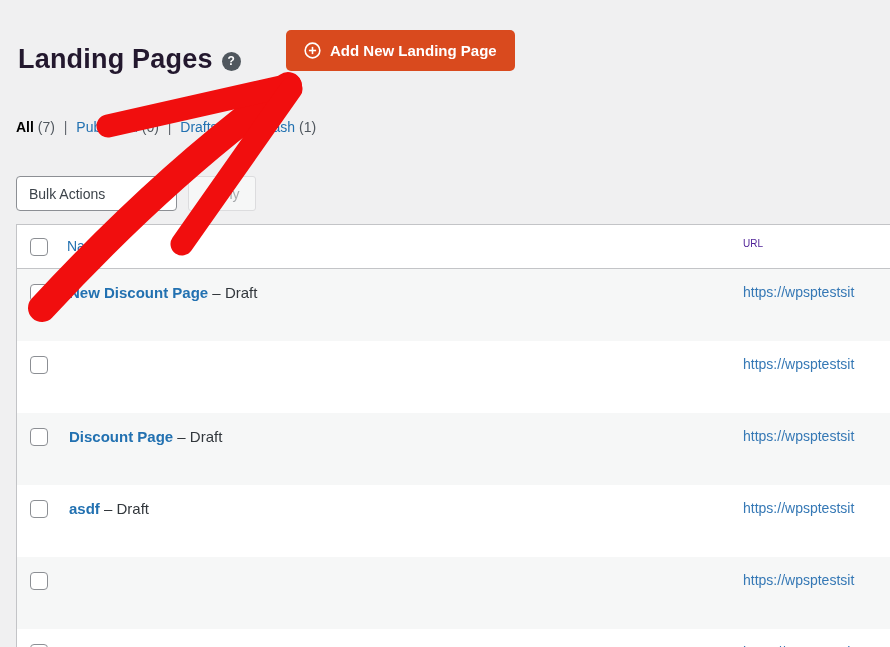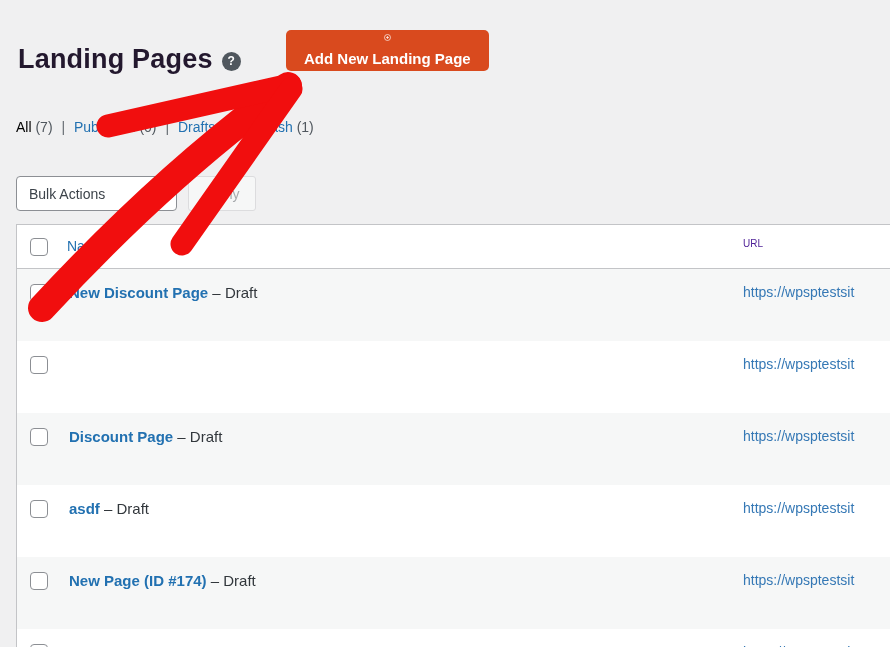--- a/index.html
+++ b/index.html
@@ -19,26 +19,26 @@
     width:19px; height:19px; margin-left:9px; margin-top:4px;
     border-radius:50%; background:#50575e; color:#fff;
     font-size:12px; font-weight:700; line-height:19px; text-align:center;
     cursor:pointer;
   }
   .add-btn {
     position:absolute; left:286px; top:30px; height:41px;
     display:flex; align-items:center; gap:9px; padding:4px 18px;
     background:#d94a1e; border:none; border-radius:5px;
     color:#fff; font-size:15px; font-weight:600; font-family:inherit;
-    cursor:pointer; white-space:nowrap;flex-direction:column;
+    cursor:pointer; white-space:nowrap;
   }
 
   
   .subsubsub { position:absolute; left:16px; top:119px; font-size:14px; color:#646970; }
-  .subsubsub .current { color:#000; font-weight:400; }
+  .subsubsub .current { color:#000; font-weight:700; }
   .subsubsub a { color:#2271b1; text-decoration:none; cursor:pointer; }
   .subsubsub .count { color:#50575e; }
   .subsubsub .sep { color:#646970; margin:0 5px; }
 
   
   .bulk-select {
     position:absolute; left:16px; top:176px; width:161px; height:35px;
     background:#fff; border:1px solid #8c8f94; border-radius:4px;
     display:flex; align-items:center; justify-content:space-between;
     padding:0 12px 0 12px; font-size:14px; color:#3c434a; cursor:pointer;
@@ -134,21 +134,20 @@
     <span class="row-title"><a>Discount Page</a><span class="status"> – Draft</span></span>
     <span class="row-url"><a>https://wpsptestsit</a></span>
   </div>
   <div class="row">
     <span class="cb"></span>
     <span class="row-title"><a>asdf</a><span class="status"> – Draft</span></span>
     <span class="row-url"><a>https://wpsptestsit</a></span>
   </div>
   <div class="row alt">
     <span class="cb"></span>
-    <span class="row-title"><a>New Page (ID #174)</a><span class="status"> – Draft</span></span>
     <span class="row-url"><a>https://wpsptestsit</a></span>
   </div>
   <div class="row">
     <span class="cb"></span>
     <span class="row-title"><a>Affiliate Landing Page</a><span class="status"> – Draft</span></span>
     <span class="row-url"><a>https://wpsptestsit</a></span>
   </div>
 </div>
 
 <svg class="arrow-overlay" viewBox="0 0 890 647">

